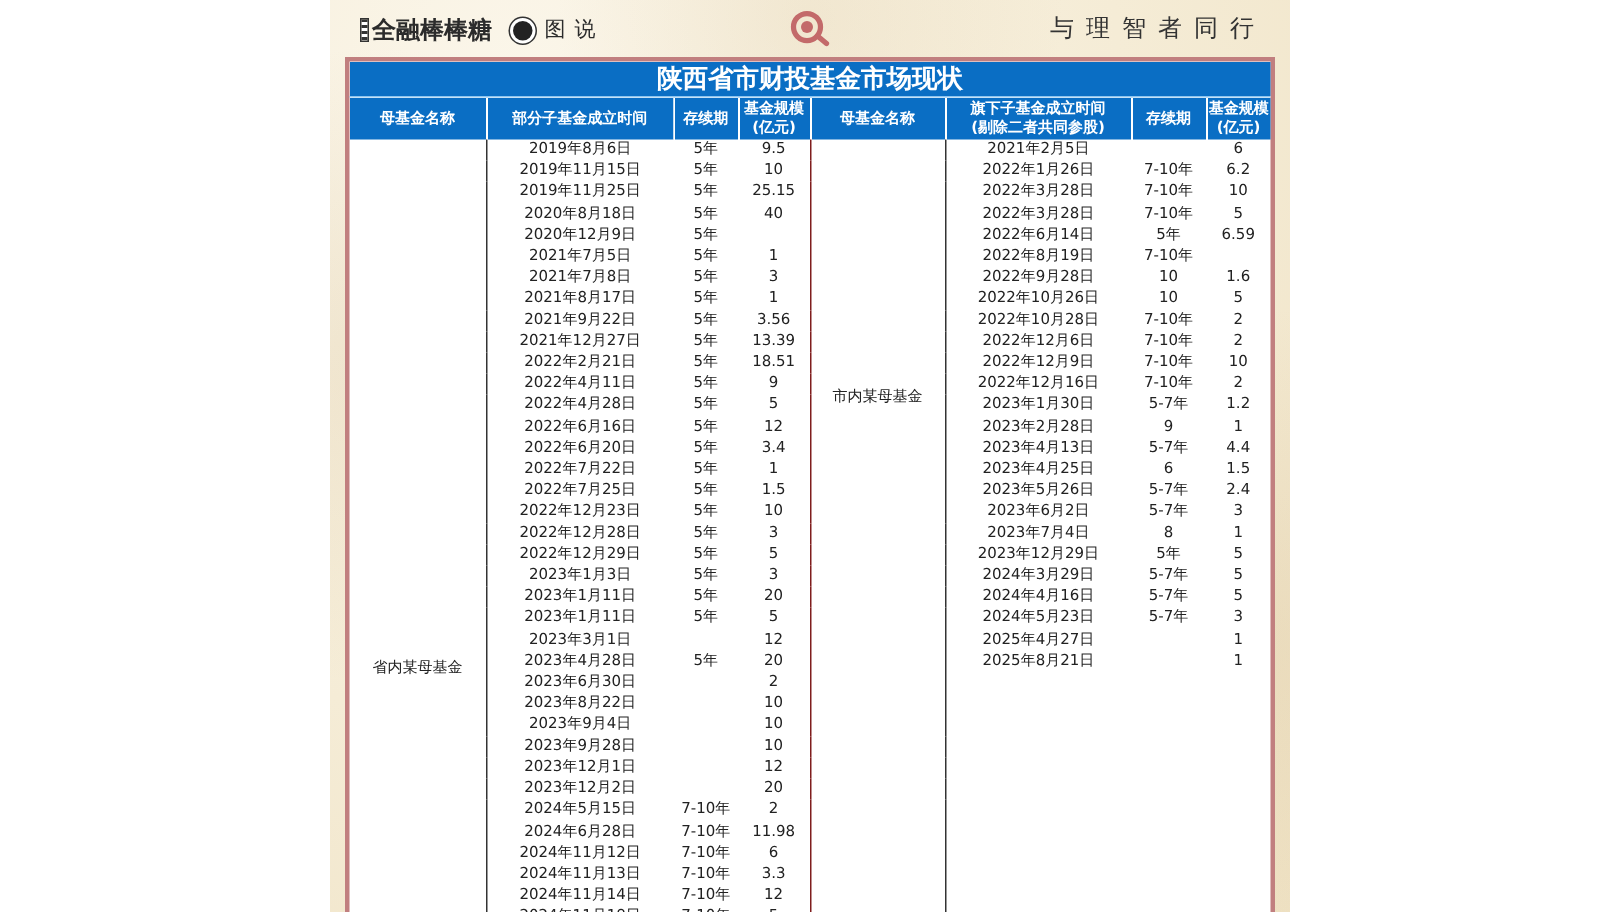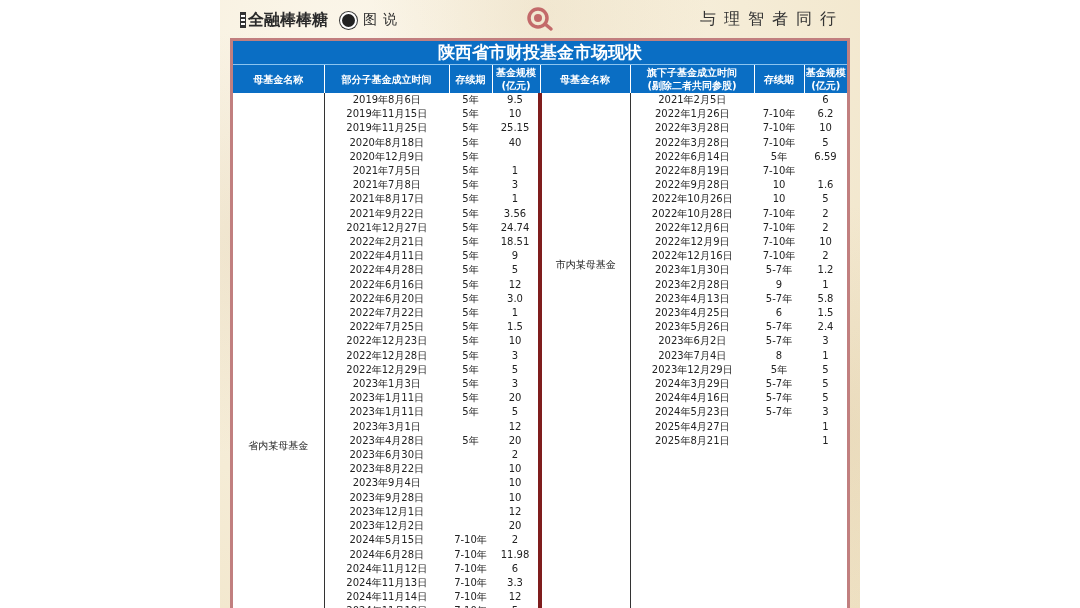--- a/index.html
+++ b/index.html
@@ -46,21 +46,21 @@
     border-bottom:1px solid #8cc4ef;
     margin-left:30px;
   }
   .head-row th {
     background:#0a6ec4; color:#fff; font-size:10px; font-weight:bold; height:28px; line-height:13px;
     border-left:1px solid #ffffff; border-right:1px solid #ffffff;
   }
   .head-row th:first-child { border-left:none; }
   .head-row th:last-child { border-right:none; }
   td { font-size:10px; color:#222; height:14.2px; line-height:14.2px; }
-  .col-sep-r { border-right:4px solid #7f1d1d; }
+  .col-sep-r { border-right:1px solid #7f1d1d; }
   .parent-cell { font-size:10px; color:#222; vertical-align:middle; border-right:1px solid #333; }
 </style>
 </head>
 <body>
 
 <div class="paper">
   <div class="topbar">
     <div class="brand">
       <span class="mark"></span>
       <span>全融棒棒糖</span>
@@ -173,21 +173,21 @@
             <td>2021年9月22日</td>
             <td>5年</td>
             <td class="col-sep-r">3.56</td>
             <td>2022年10月28日</td>
             <td>7-10年</td>
             <td>2</td>
           </tr>
           <tr>
             <td>2021年12月27日</td>
             <td>5年</td>
-            <td class="col-sep-r">24.74</td>
+            <td class="col-sep-r">13.39</td>
             <td>2022年12月6日</td>
             <td>7-10年</td>
             <td>2</td>
           </tr>
           <tr>
             <td>2022年2月21日</td>
             <td>5年</td>
             <td class="col-sep-r">18.51</td>
             <td>2022年12月9日</td>
             <td>7-10年</td>
@@ -213,24 +213,24 @@
             <td>2022年6月16日</td>
             <td>5年</td>
             <td class="col-sep-r">12</td>
             <td>2023年2月28日</td>
             <td>9</td>
             <td>1</td>
           </tr>
           <tr>
             <td>2022年6月20日</td>
             <td>5年</td>
-            <td class="col-sep-r">3.0</td>
+            <td class="col-sep-r">3.4</td>
             <td>2023年4月13日</td>
             <td>5-7年</td>
-            <td>5.8</td>
+            <td>4.4</td>
           </tr>
           <tr>
             <td>2022年7月22日</td>
             <td>5年</td>
             <td class="col-sep-r">1</td>
             <td>2023年4月25日</td>
             <td>6</td>
             <td>1.5</td>
           </tr>
           <tr>

